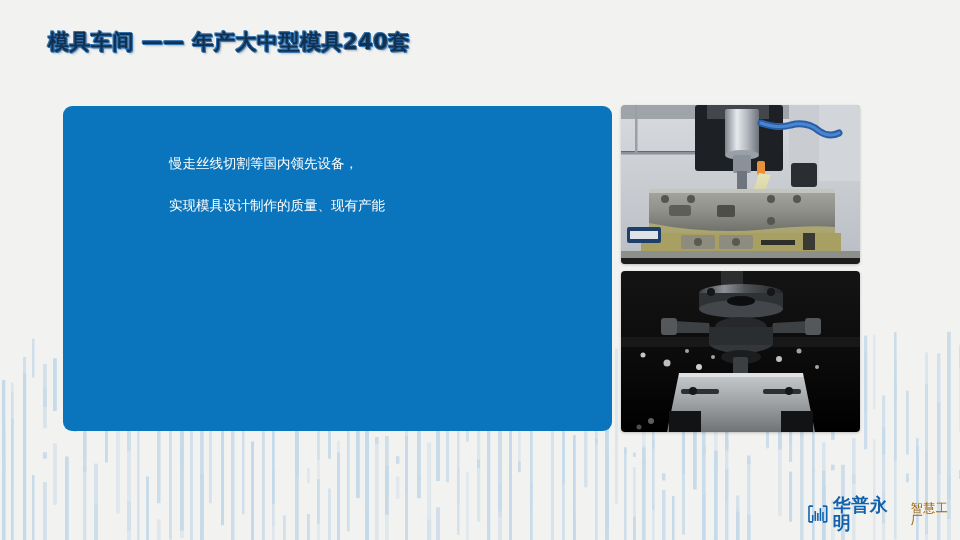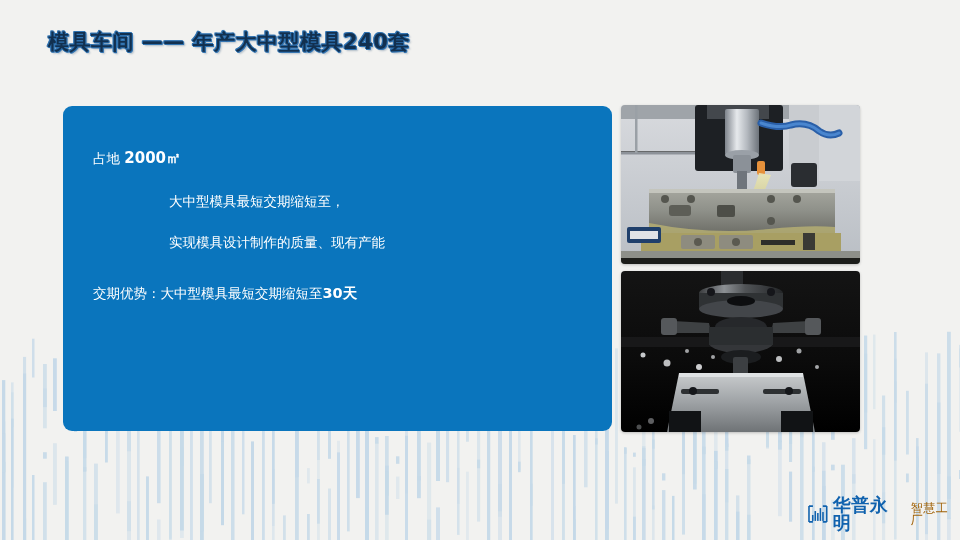--- a/index.html
+++ b/index.html
@@ -302,37 +302,31 @@
     <rect x="959.0" y="344.9" width="2.9" height="22.6" fill="#c5d9e8" opacity="0.58"></rect>
     <rect x="959.0" y="470.0" width="2.9" height="9.0" fill="#c5d9e8" opacity="0.9"></rect>
   </svg>
 
 <div class="title-wrap">
   <div class="slide-title">模具车间 —— 年产大中型模具240套</div>
 </div>
 
 <div class="blue-panel">
 
-  <div class="line l1">
-    <span>占地 </span><span class="b">2000㎡</span>
-  </div>
 
 
 
   <div class="line l4">
-    <span>大中型模具最短交期缩短至，</span>
+    <span>慢走丝线切割等国内领先设备，</span>
   </div>
 
   <div class="line l5">
     <span>实现模具设计制作的质量、现有产能</span>
   </div>
 
-  <div class="line l6">
-    <span>交期优势：大中型模具最短交期缩短至</span><span class="bs">30天</span>
-  </div>
 
 </div>
 
 <div class="photo" id="photo-top">
   <svg viewBox="0 0 239 159" preserveAspectRatio="none">
     <defs>
       <linearGradient id="wallg" x1="0" y1="0" x2="0" y2="1">
         <stop offset="0" stop-color="#d8dade"></stop>
           <stop offset="1" stop-color="#b9bec4"></stop>
       </linearGradient>

